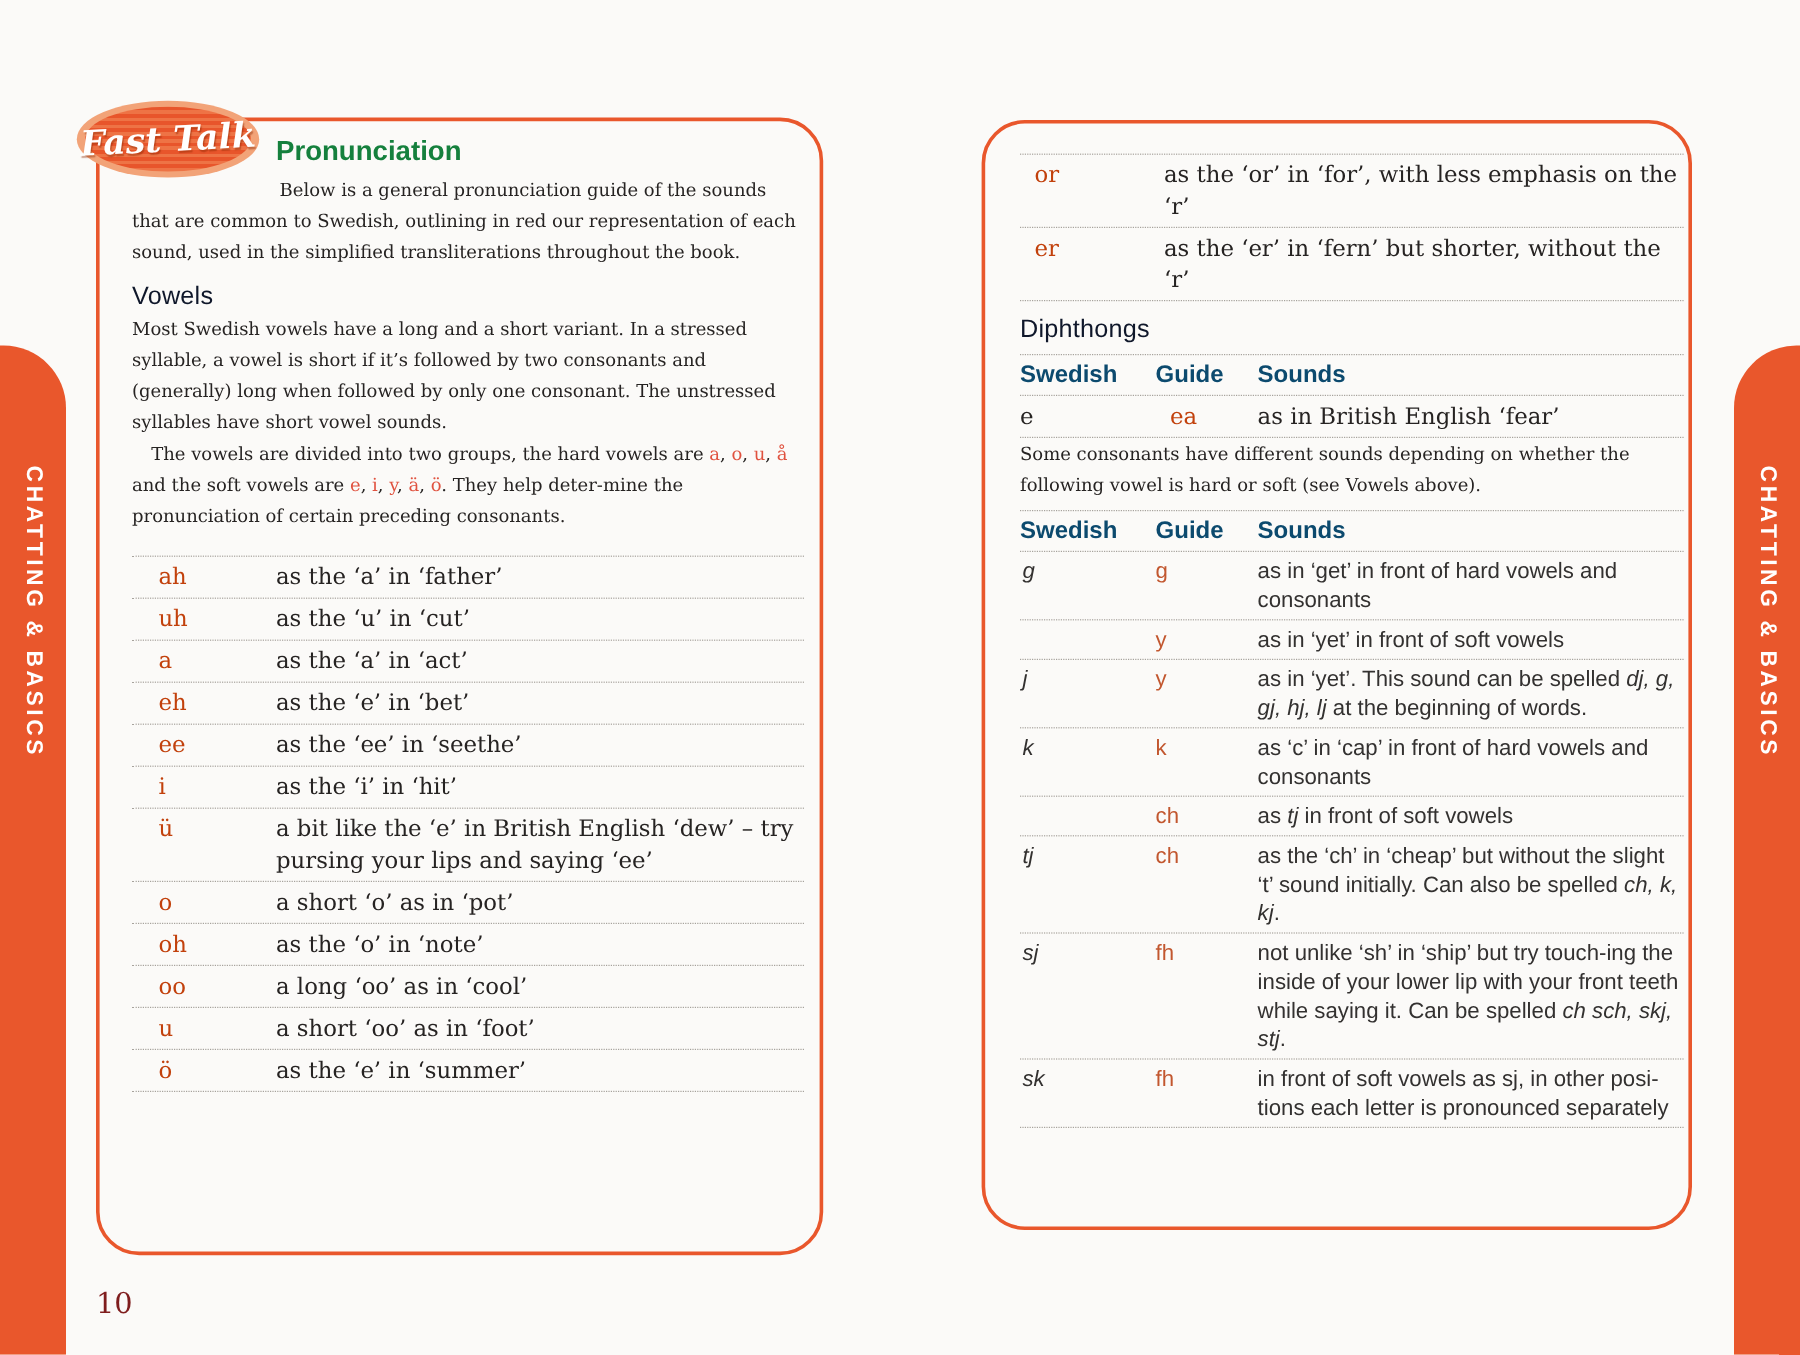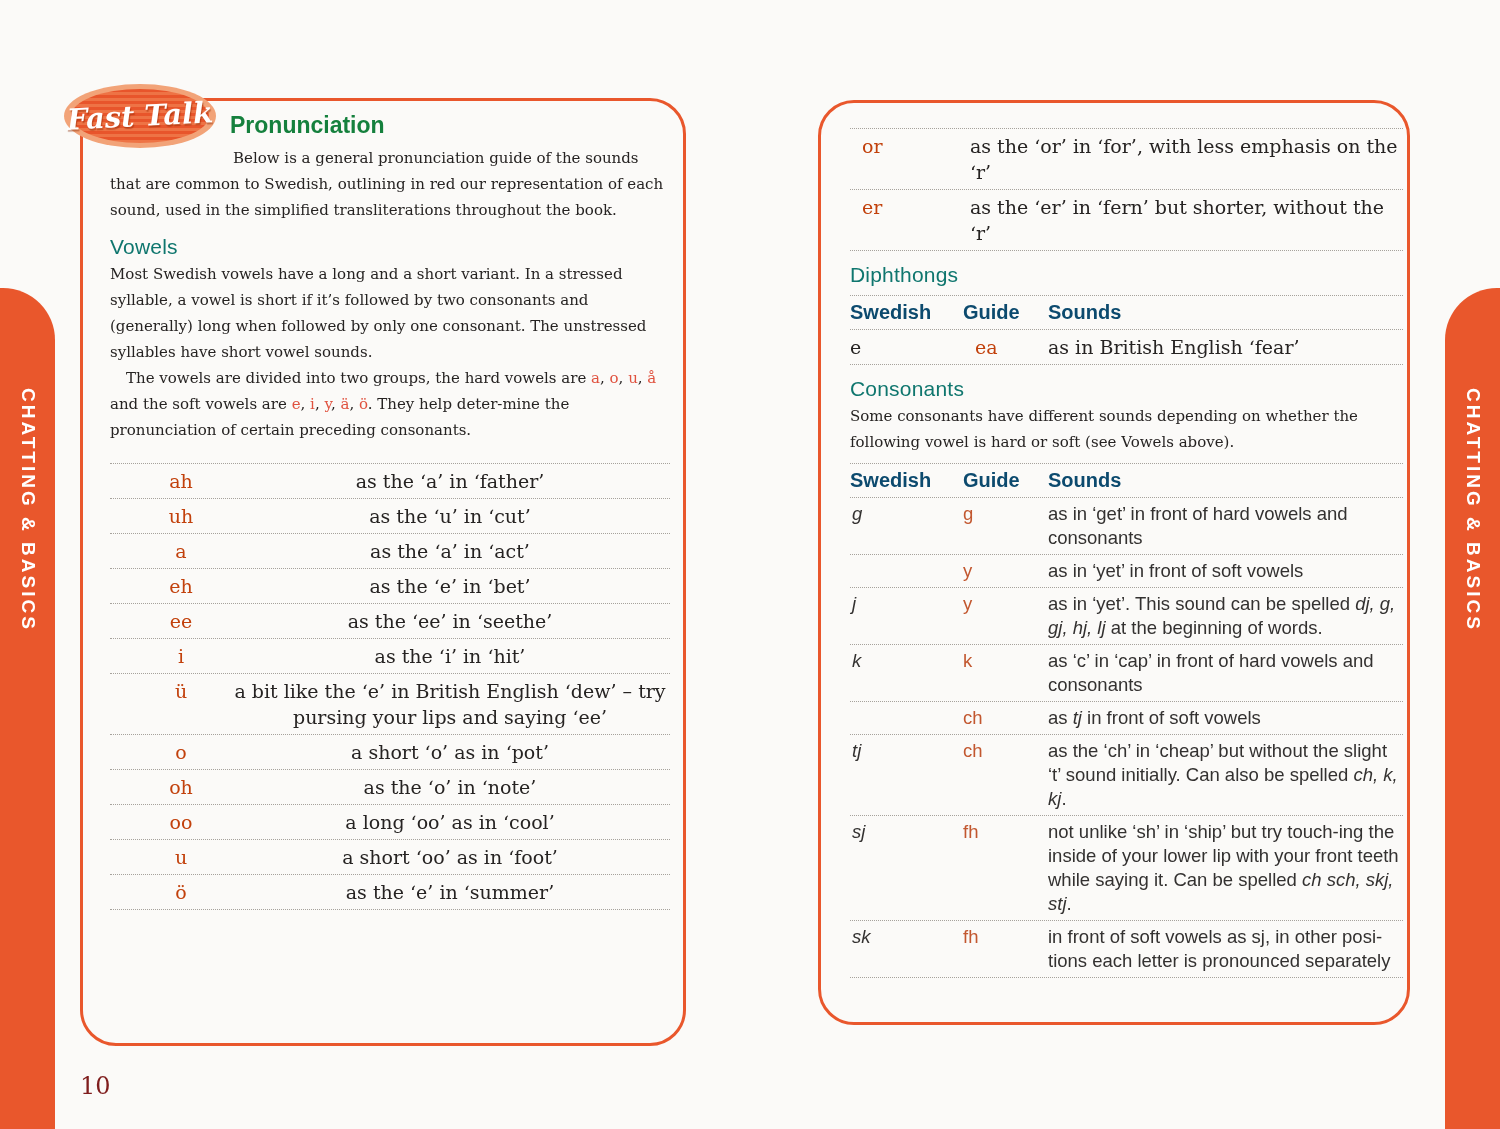--- a/index.html
+++ b/index.html
@@ -36,32 +36,32 @@
   
   .content{position:absolute;}
   .content.leftcol{left:110px;top:112px;width:560px;}
   .content.rightcol{left:850px;top:118px;width:553px;}
   h1.title{
     margin:0 0 6px 120px;font-family:"Liberation Sans", sans-serif;
     font-size:23px;font-weight:bold;color:#15803d;
   }
   h2.section{
     margin:12px 0 2px 0;font-family:"Liberation Sans", sans-serif;
-    font-size:21px;font-weight:normal;color:#0f766e;letter-spacing:.2px;
+    font-size:21px;font-weight:normal;color:#0f172a;letter-spacing:.2px;
   }
   p.body{margin:0;font-size:15px;line-height:26px;}
   p.body.indent-logo{text-indent:123px;}
   p.body.indent{text-indent:16px;}
   .acc{color:#E0523F;}
   .it{font-style:italic;}
   
   .ptable{border-top:1px dotted #a6a29c;width:100%;}
   .trow{display:grid;border-bottom:1px dotted #a6a29c;padding:4px 0;}
   .t2 .trow{grid-template-columns:120px 1fr;}
-  .t2v .trow{grid-template-columns:120px 1fr;text-align:center;}
+  .t2v .trow{grid-template-columns:120px 1fr;}
   .t3 .trow{grid-template-columns:113px 85px 1fr;}
   .col-guide{color:#c2410c;}
   .t2v .col-guide, .t2v .col-sounds{font-size:19px;line-height:26px;padding-left:22px;}
   .t2v .col-sounds{padding-left:0;}
   .serifrows .col-swe,.serifrows .col-guide,.serifrows .col-sounds{
     font-family:"DejaVu Serif", serif;font-size:19px;line-height:26px;}
   .serifrows .col-guide{padding-left:12px;}
   .sansrows .col-swe,.sansrows .col-guide,.sansrows .col-sounds{
     font-family:"Liberation Sans", sans-serif;font-size:18.5px;line-height:24px;color:#333130;}
   .sansrows .col-swe{font-style:italic;padding-left:2px;}
@@ -177,21 +177,20 @@
     </div>
     <div>
         <div class="trow">
           <span class="col-swe">e</span>
           <span class="col-guide">ea</span>
           <span class="col-sounds">as in British English ‘fear’</span>
         </div>
       </div>
   </div>
 
-  <h2 class="section">Consonants</h2>
   <p class="body">Some consonants have different sounds depending on whether the following vowel is hard or soft (see Vowels above).</p>
   <div class="ptable t3 sansrows mt8">
     <div class="thead">
       <span>Swedish</span>
       <span>Guide</span>
       <span>Sounds</span>
     </div>
     <div>
         <div class="trow">
           <span class="col-swe">g</span>

